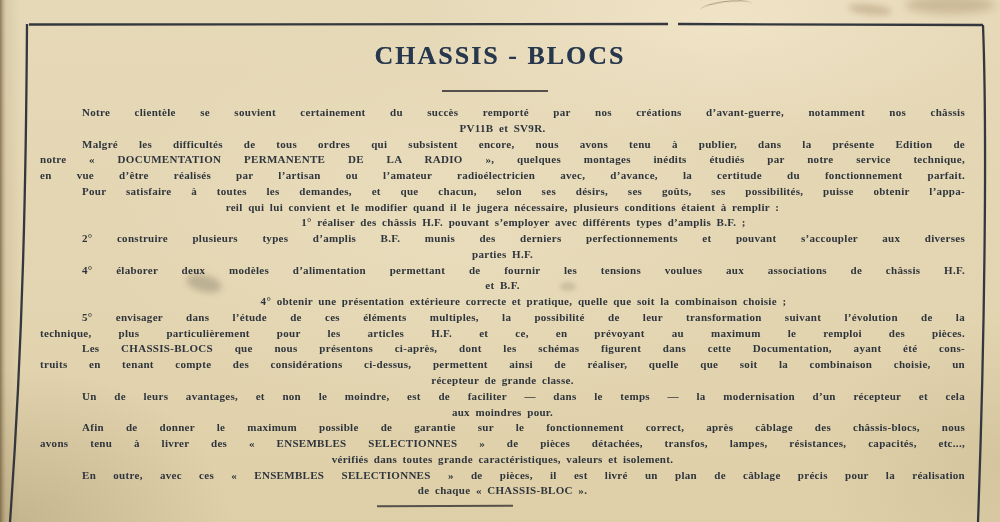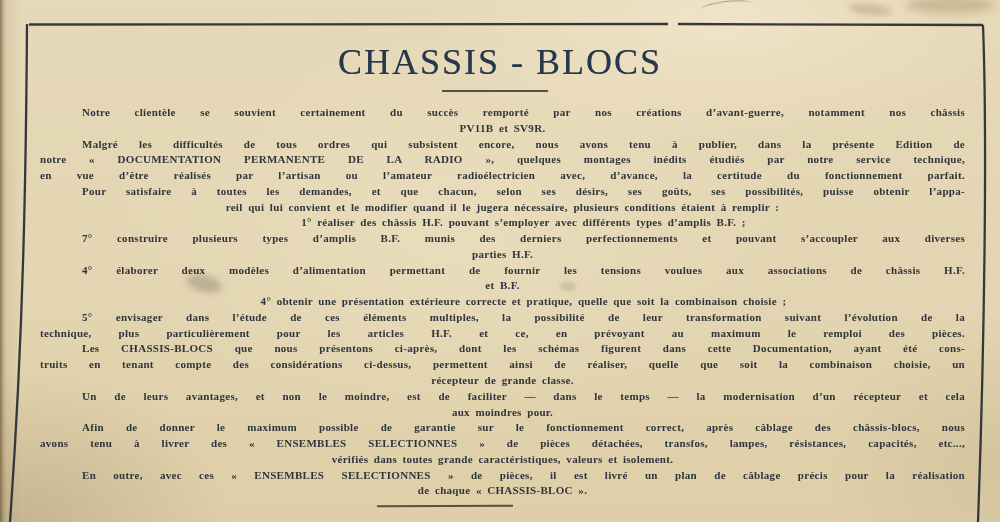--- a/index.html
+++ b/index.html
@@ -23,21 +23,21 @@
   }
   svg.frame{position:absolute;left:0;top:0;}
   .stain{position:absolute;border-radius:50%;pointer-events:none;}
   .s1{left:700px;top:1px;width:52px;height:11px;border-top:1.5px solid rgba(110,88,55,0.55);filter:blur(0.6px);transform:rotate(-7deg);background:transparent;}
   .s2{left:905px;top:-4px;width:90px;height:18px;background:rgba(158,132,92,0.38);filter:blur(4px);}
   .s3{left:848px;top:4px;width:44px;height:11px;background:rgba(150,124,84,0.34);filter:blur(3px);transform:rotate(6deg);}
   .s4{left:186px;top:275px;width:36px;height:17px;background:rgba(96,90,72,0.30);filter:blur(3px);transform:rotate(14deg);}
   .s5{left:560px;top:282px;width:16px;height:9px;background:rgba(96,90,72,0.20);filter:blur(2px);}
   .title{
     position:absolute;left:0;right:0;top:41px;text-align:center;
-    font-size:36px;font-weight:400;letter-spacing:2px;color:var(--title_ink,#27374d);
+    font-size:26px;font-weight:700;letter-spacing:2px;color:var(--title_ink,#27374d);
     text-shadow:0 0 0.6px rgba(39,55,77,0.6);
   }
   .title-rule{position:absolute;left:442px;top:90px;width:106px;height:2px;background:var(--rule,#55514a);}
   .textcol{
     position:absolute;left:40px;top:105px;width:925px;
     font-size:11px;font-weight:700;line-height:15.76px;color:var(--ink,#2f353c);
     letter-spacing:0.3px;word-spacing:2.5px;
   }
   .line{text-align:center;overflow:hidden;white-space:normal;}
   .line.just{text-align:justify;text-align-last:justify;}
@@ -68,21 +68,21 @@
 
   <div class="textcol">
       <div class="line indent just">Notre clientèle se souvient certainement du succès remporté par nos créations d’avant-guerre, notamment nos châssis</div>
       <div class="line">PV11B et SV9R.</div>
       <div class="line indent just">Malgré les difficultés de tous ordres qui subsistent encore, nous avons tenu à publier, dans la présente Edition de</div>
       <div class="line just">notre « DOCUMENTATION PERMANENTE DE LA RADIO », quelques montages inédits étudiés par notre service technique,</div>
       <div class="line just">en vue d’être réalisés par l’artisan ou l’amateur radioélectricien avec, d’avance, la certitude du fonctionnement parfait.</div>
       <div class="line indent just">Pour satisfaire à toutes les demandes, et que chacun, selon ses désirs, ses goûts, ses possibilités, puisse obtenir l’appa-</div>
       <div class="line">reil qui lui convient et le modifier quand il le jugera nécessaire, plusieurs conditions étaient à remplir :</div>
       <div class="line indent">1° réaliser des châssis H.F. pouvant s’employer avec différents types d’amplis B.F. ;</div>
-      <div class="line indent just">7° construire plusieurs types d’amplis B.F. munis des derniers perfectionnements et pouvant s’accoupler aux diverses</div>
+      <div class="line indent just">2° construire plusieurs types d’amplis B.F. munis des derniers perfectionnements et pouvant s’accoupler aux diverses</div>
       <div class="line">parties H.F.</div>
       <div class="line indent just">4° élaborer deux modèles d’alimentation permettant de fournir les tensions voulues aux associations de châssis H.F.</div>
       <div class="line">et B.F.</div>
       <div class="line indent">4° obtenir une présentation extérieure correcte et pratique, quelle que soit la combinaison choisie ;</div>
       <div class="line indent just">5° envisager dans l’étude de ces éléments multiples, la possibilité de leur transformation suivant l’évolution de la</div>
       <div class="line just">technique, plus particulièrement pour les articles H.F. et ce, en prévoyant au maximum le remploi des pièces.</div>
       <div class="line indent just">Les CHASSIS-BLOCS que nous présentons ci-après, dont les schémas figurent dans cette Documentation, ayant été cons-</div>
       <div class="line just">truits en tenant compte des considérations ci-dessus, permettent ainsi de réaliser, quelle que soit la combinaison choisie, un</div>
       <div class="line">récepteur de grande classe.</div>
       <div class="line indent just">Un de leurs avantages, et non le moindre, est de faciliter — dans le temps — la modernisation d’un récepteur et cela</div>

